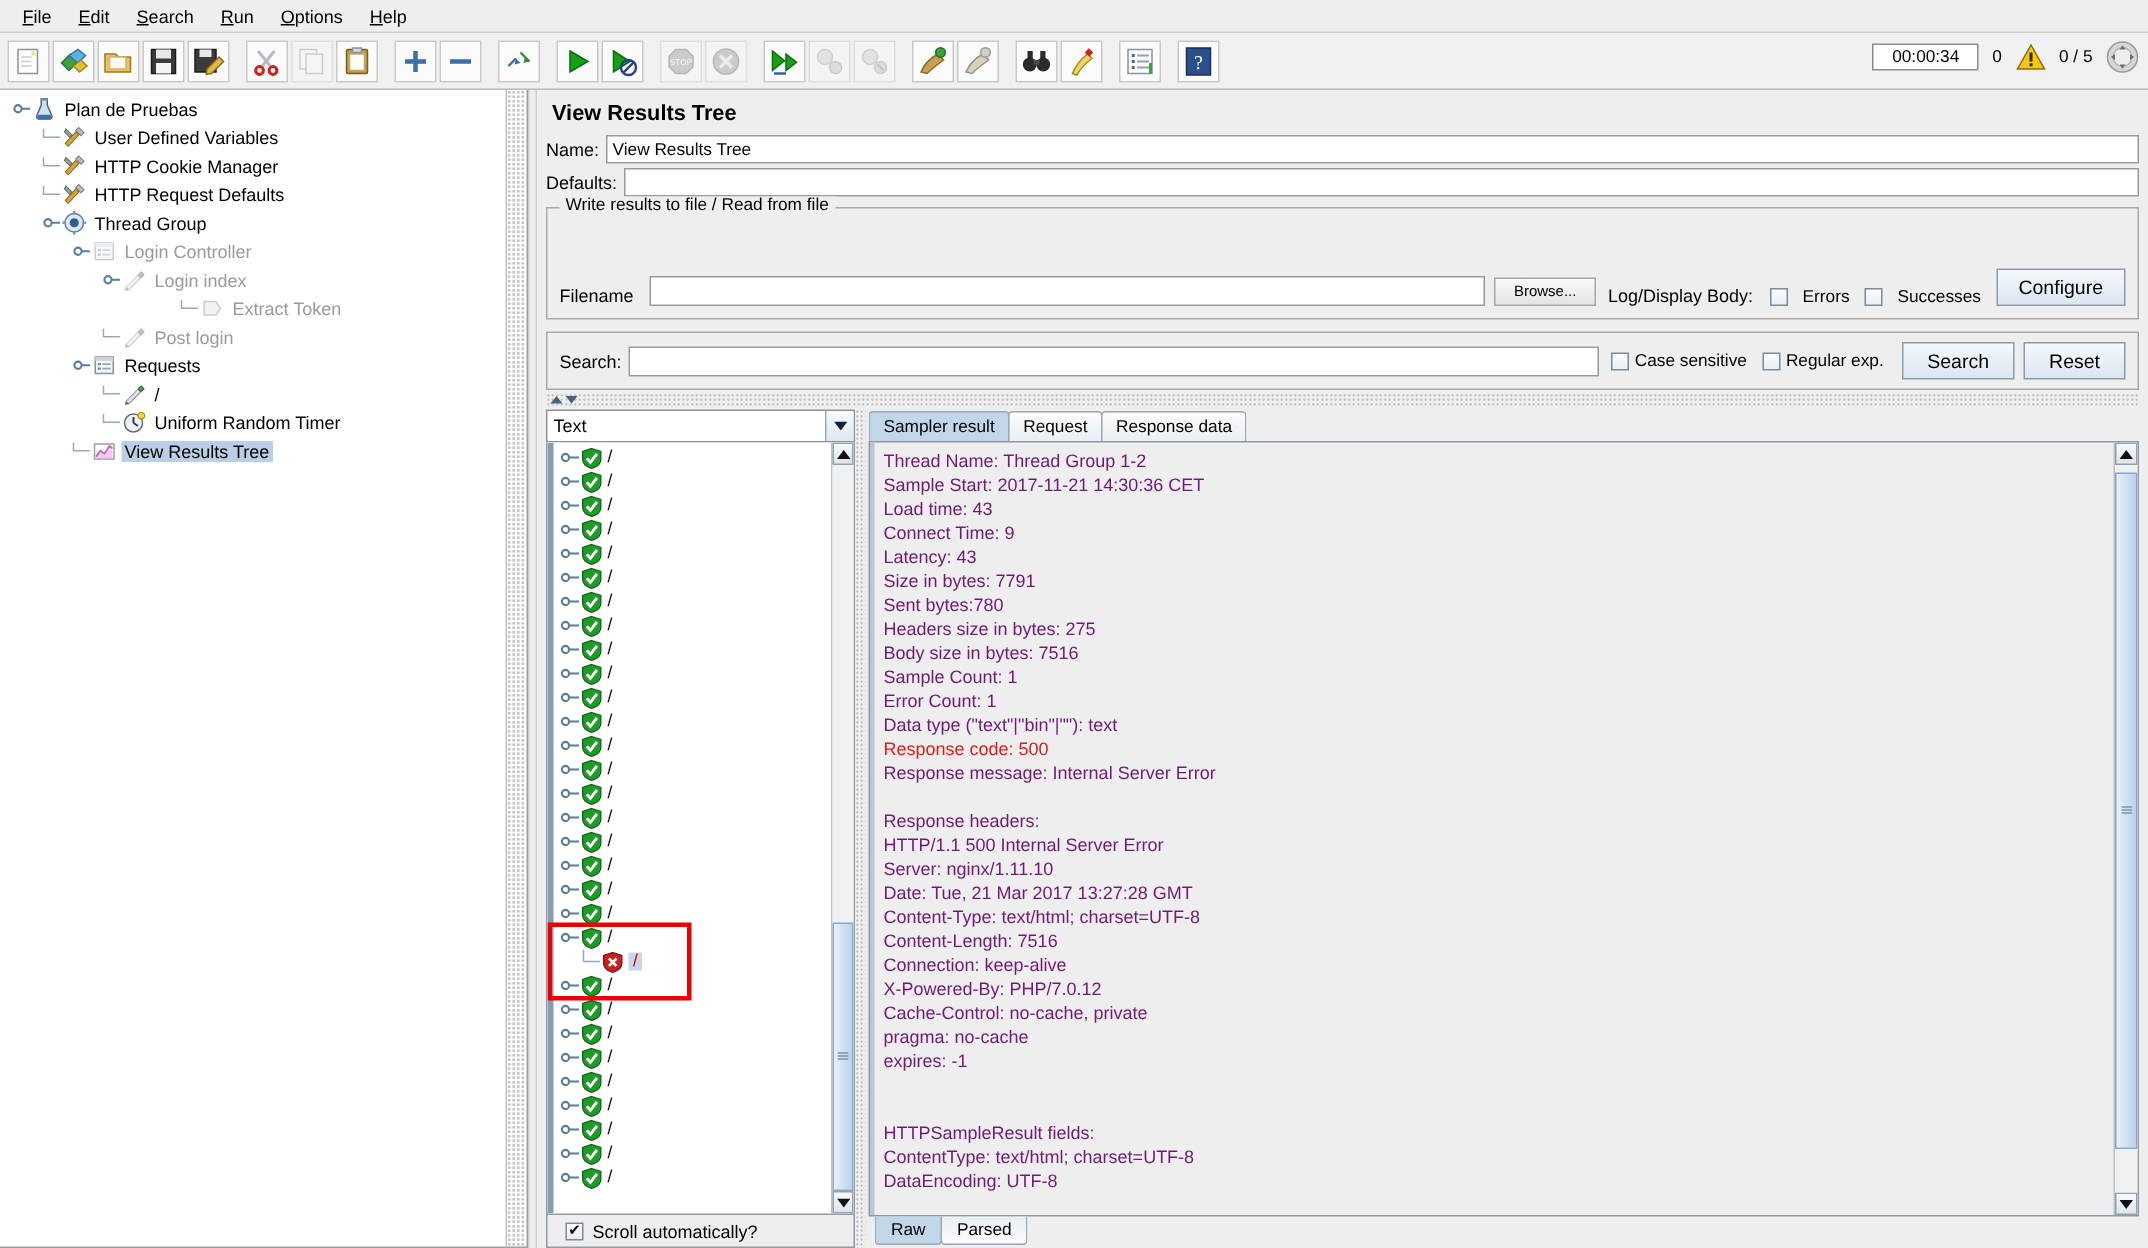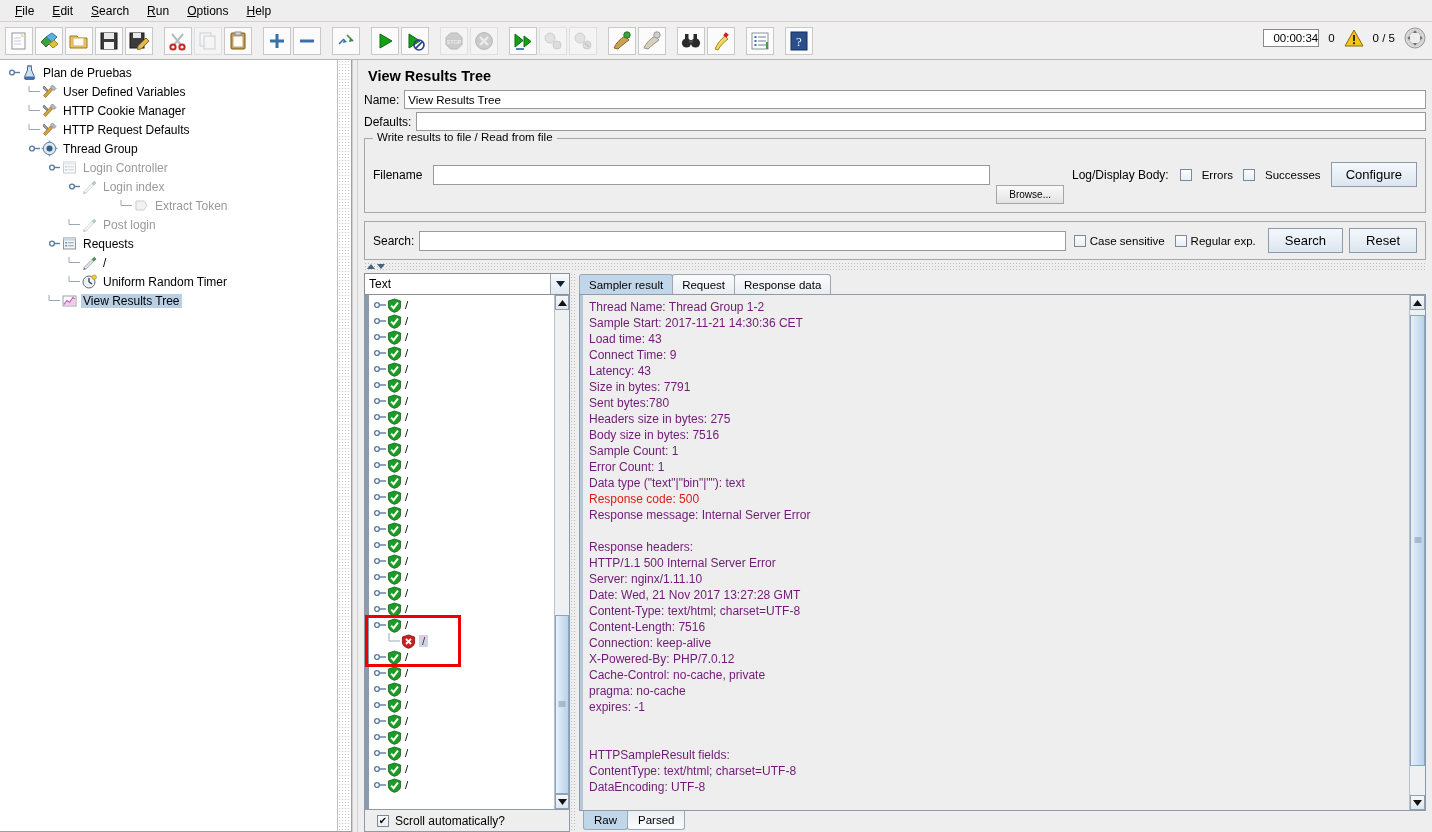--- a/index.html
+++ b/index.html
@@ -53,21 +53,21 @@
 
   #status-area {
     position: absolute;
     right: 6px; top: 5px;
     display: flex; align-items: center;
     gap: 9px;
   }
   #timer-box {
     border: 1px solid #8a8a8a;
     background: #fff;
-    padding: 2px 0;
+    padding: 2px 12px;
     font-size: 11.5px;
     min-width: 56px;
     text-align: right;
   }
   .stat-num { font-size: 11.5px; }
 
   
   #main { display: flex; height: 772px; }
 
   
@@ -857,21 +857,21 @@
       <input class="finput" value="View Results Tree" style="">
     </div>
 
     <div class="fieldrow">
       <span class="flabel">Defaults:</span>
       <input class="finput" value="" style="">
     </div>
 
     <div id="filebox">
       <span id="filebox-legend">Write results to file / Read from file</span>
-      <div style="display:flex;align-items:center;gap:6px;">
+      <div style="display:flex;align-items:flex-end;gap:6px;">
         <span class="flabel">Filename</span>
         <input class="finput" style="flex: 1 1 0%; height: 20px;" value="">
         <button class="btn gray">Browse...</button>
         <span class="flabel" style="margin-left:2px;">Log/Display Body:</span>
         <span class="cbox"></span>
         <span class="cblabel">Errors</span>
         <span class="cbox"></span>
         <span class="cblabel">Successes</span>
         <button class="btn" style="padding:4px 14px;">Configure</button>
       </div>
@@ -1424,21 +1424,21 @@
               <div class="rline">Body size in bytes: 7516</div>
               <div class="rline">Sample Count: 1</div>
               <div class="rline">Error Count: 1</div>
               <div class="rline">Data type ("text"|"bin"|""): text</div>
               <div class="rline red">Response code: 500</div>
               <div class="rline">Response message: Internal Server Error</div>
               <div class="rline blank"></div>
               <div class="rline">Response headers:</div>
               <div class="rline">HTTP/1.1 500 Internal Server Error</div>
               <div class="rline">Server: nginx/1.11.10</div>
-              <div class="rline">Date: Wed, 21 Nov 2017 13:27:28 GMT</div>
+              <div class="rline">Date: Tue, 21 Mar 2017 13:27:28 GMT</div>
               <div class="rline">Content-Type: text/html; charset=UTF-8</div>
               <div class="rline">Content-Length: 7516</div>
               <div class="rline">Connection: keep-alive</div>
               <div class="rline">X-Powered-By: PHP/7.0.12</div>
               <div class="rline">Cache-Control: no-cache, private</div>
               <div class="rline">pragma: no-cache</div>
               <div class="rline">expires: -1</div>
               <div class="rline blank"></div>
               <div class="rline blank"></div>
               <div class="rline">HTTPSampleResult fields:</div>

